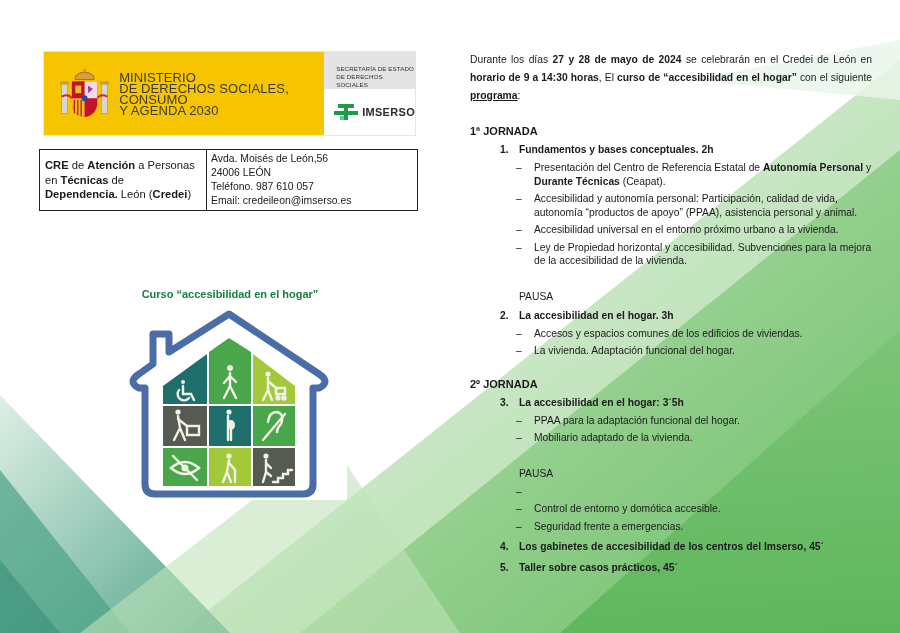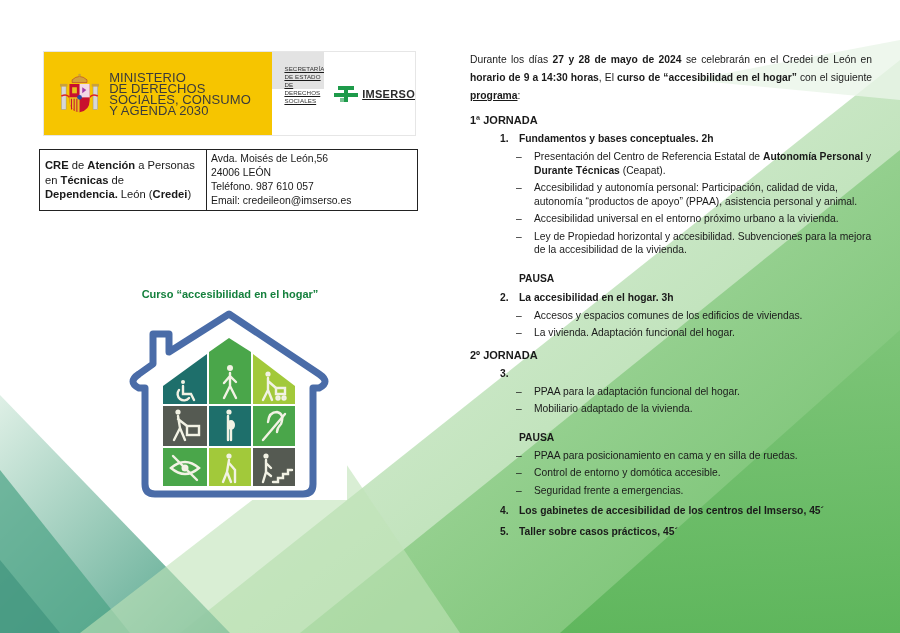--- a/index.html
+++ b/index.html
@@ -20,21 +20,21 @@
   .ministry {
     left: 43px; top: 51px; width: 373px; height: 85px;
     display: flex; border: 1px solid #e6e6e6;
   }
   .ministry .yellow {
     width: 284px; height: 100%; background: #f6c500;
     display: flex; align-items: center; padding-left: 16px;
   }
   .ministry .coat { width: 58px; height: 62px; margin-right: 10px; }
   .ministry .mtext { font-size: 13px; line-height: 11px; color: #3b3b3b; letter-spacing: 0.1px; }
-  .ministry .side { flex: 1; display: flex; flex-direction: row; text-decoration: underline; }
+  .ministry .side { flex: 1; display: flex; flex-direction: column; }
   .ministry .sec {
     height: 45%; background: #e3e3e3; font-size: 6.2px; line-height: 8px;
     color: #333; padding: 13px 0 0 12px; letter-spacing: 0.1px;
   }
   .ministry .imserso {
     flex: 1; background: #fff; display: flex; align-items: center; padding-left: 10px;
   }
   .ministry .imserso-logo { width: 24px; height: 20px; margin-right: 4px; }
   .ministry .imserso-label { font-size: 11px; font-weight: bold; color: #2b2b2b; letter-spacing: 0.3px; }
 
@@ -61,27 +61,27 @@
   .house { position: absolute; left: 10px; top: 28px; width: 212px; height: 190px; }
 
   
   .program {
     left: 470px; top: 51px; width: 402px; font-size: 10.3px; line-height: 14px;
     color: #1a1a1a;
   }
   .intro { text-align: justify; line-height: 18px; }
   .intro b { font-weight: bold; }
   .intro u { font-weight: bold; text-decoration: underline; }
-  .jornada { font-weight: bold; font-size: 11px; margin-top: 8px; }
+  .jornada { font-weight: bold; font-size: 11px; margin-top: 19px; }
   .item { display: flex; margin-top: 5px; padding-left: 30px; font-weight: bold; }
   .item .num { width: 19px; flex-shrink: 0; }
   .sub { display: flex; padding-left: 46px; margin-top: 4px; line-height: 13.5px; }
   .sub .dash { width: 18px; flex-shrink: 0; }
   .sub b { font-weight: bold; }
-  .pausa { padding-left: 49px; font-weight: bold; margin-top: 15px; }
+  .pausa { padding-left: 49px; font-weight: normal; margin-top: 22px; }
 </style>
 </head>
 <body>
 
 <div class="bg">
   <svg viewBox="0 0 900 633" preserveAspectRatio="none">
     <defs>
       <linearGradient id="g1" x1="0" y1="0" x2="1" y2="1">
         <stop offset="0" stop-color="#e6f3e4"></stop>
         <stop offset="1" stop-color="#a9d9a2"></stop>
@@ -280,33 +280,33 @@
   </div>
   <div class="sub">
     <span class="dash">–</span>
     <span>La vivienda. Adaptación funcional del hogar.</span>
   </div>
 
   <div class="jornada">2º JORNADA</div>
 
   <div class="item">
     <span class="num">3.</span>
+    <span>La accesibilidad en el hogar: 3´5h</span>
   </div>
   <div class="sub">
     <span class="dash">–</span>
     <span>PPAA para la adaptación funcional del hogar.</span>
   </div>
   <div class="sub">
     <span class="dash">–</span>
     <span>Mobiliario adaptado de la vivienda.</span>
   </div>
   <div class="pausa">PAUSA</div>
   <div class="sub">
     <span class="dash">–</span>
-    <span>PPAA para posicionamiento en cama y en silla de ruedas.</span>
   </div>
   <div class="sub">
     <span class="dash">–</span>
     <span>Control de entorno y domótica accesible.</span>
   </div>
   <div class="sub">
     <span class="dash">–</span>
     <span>Seguridad frente a emergencias.</span>
   </div>
 

